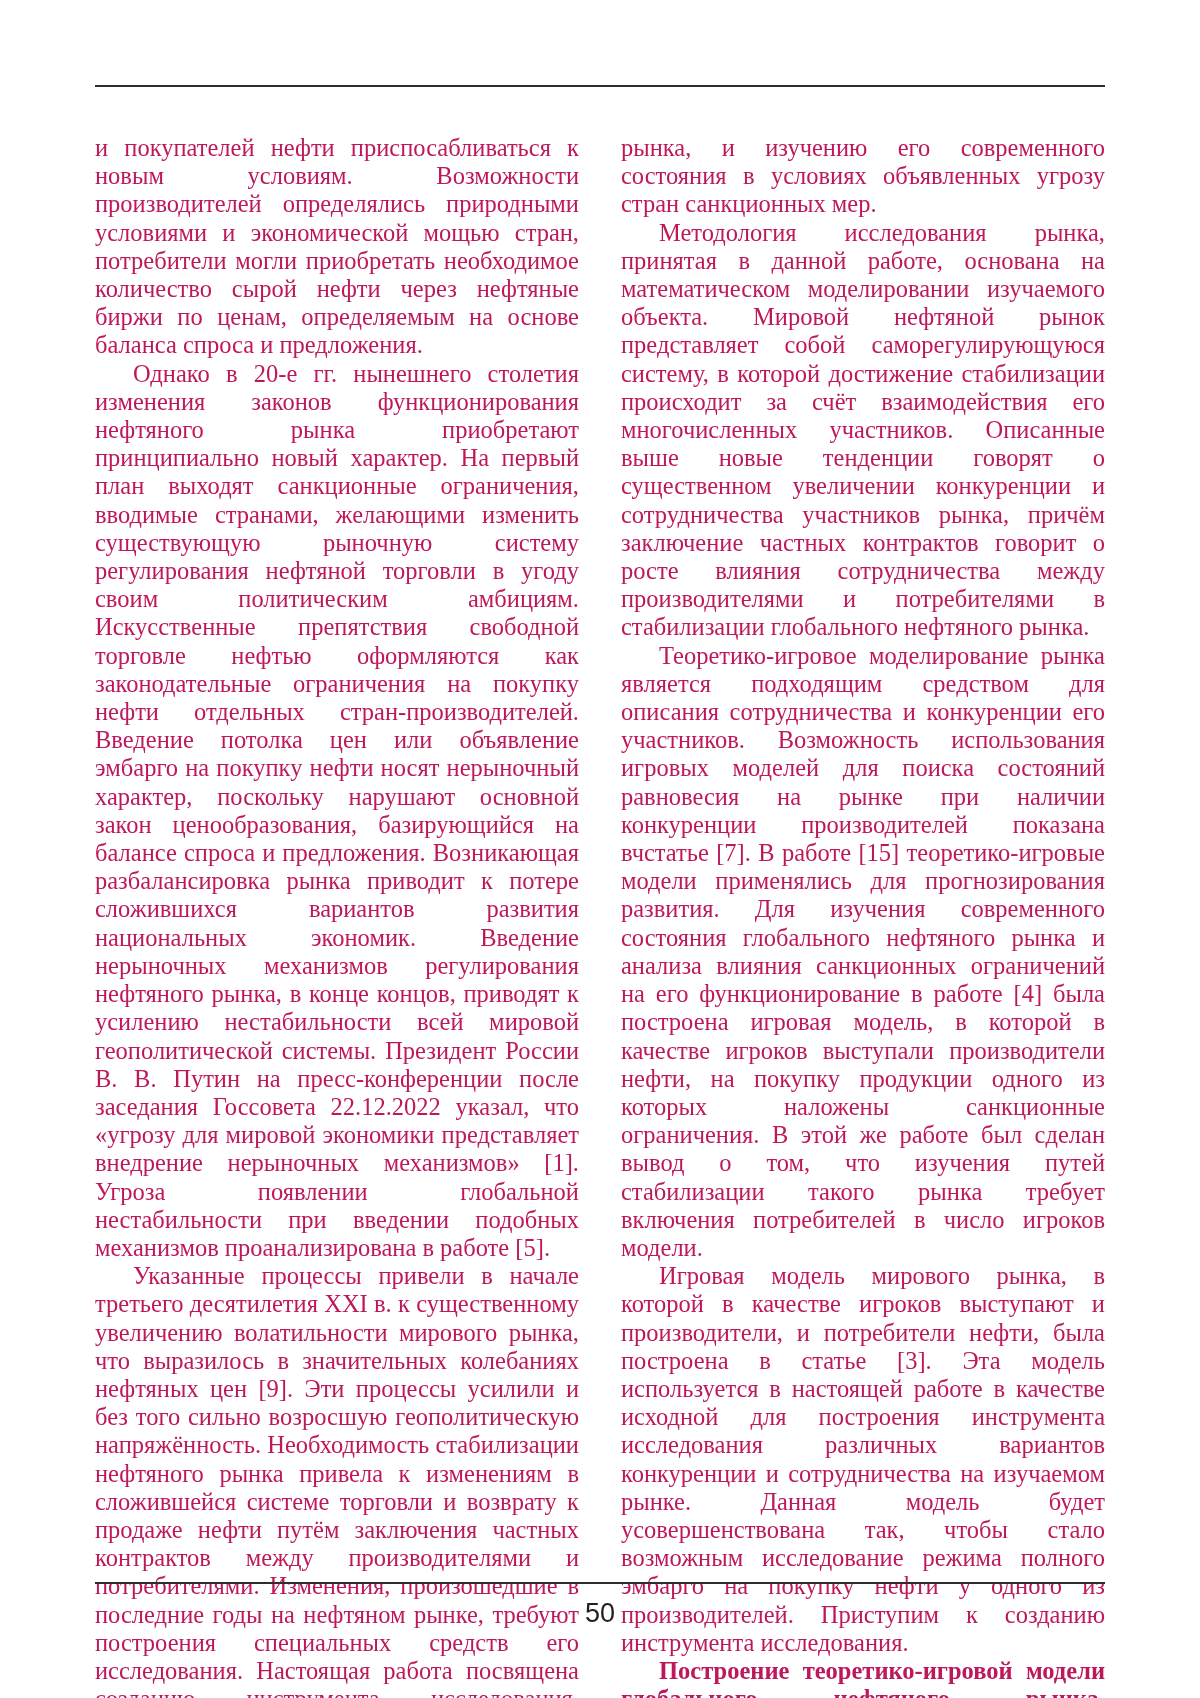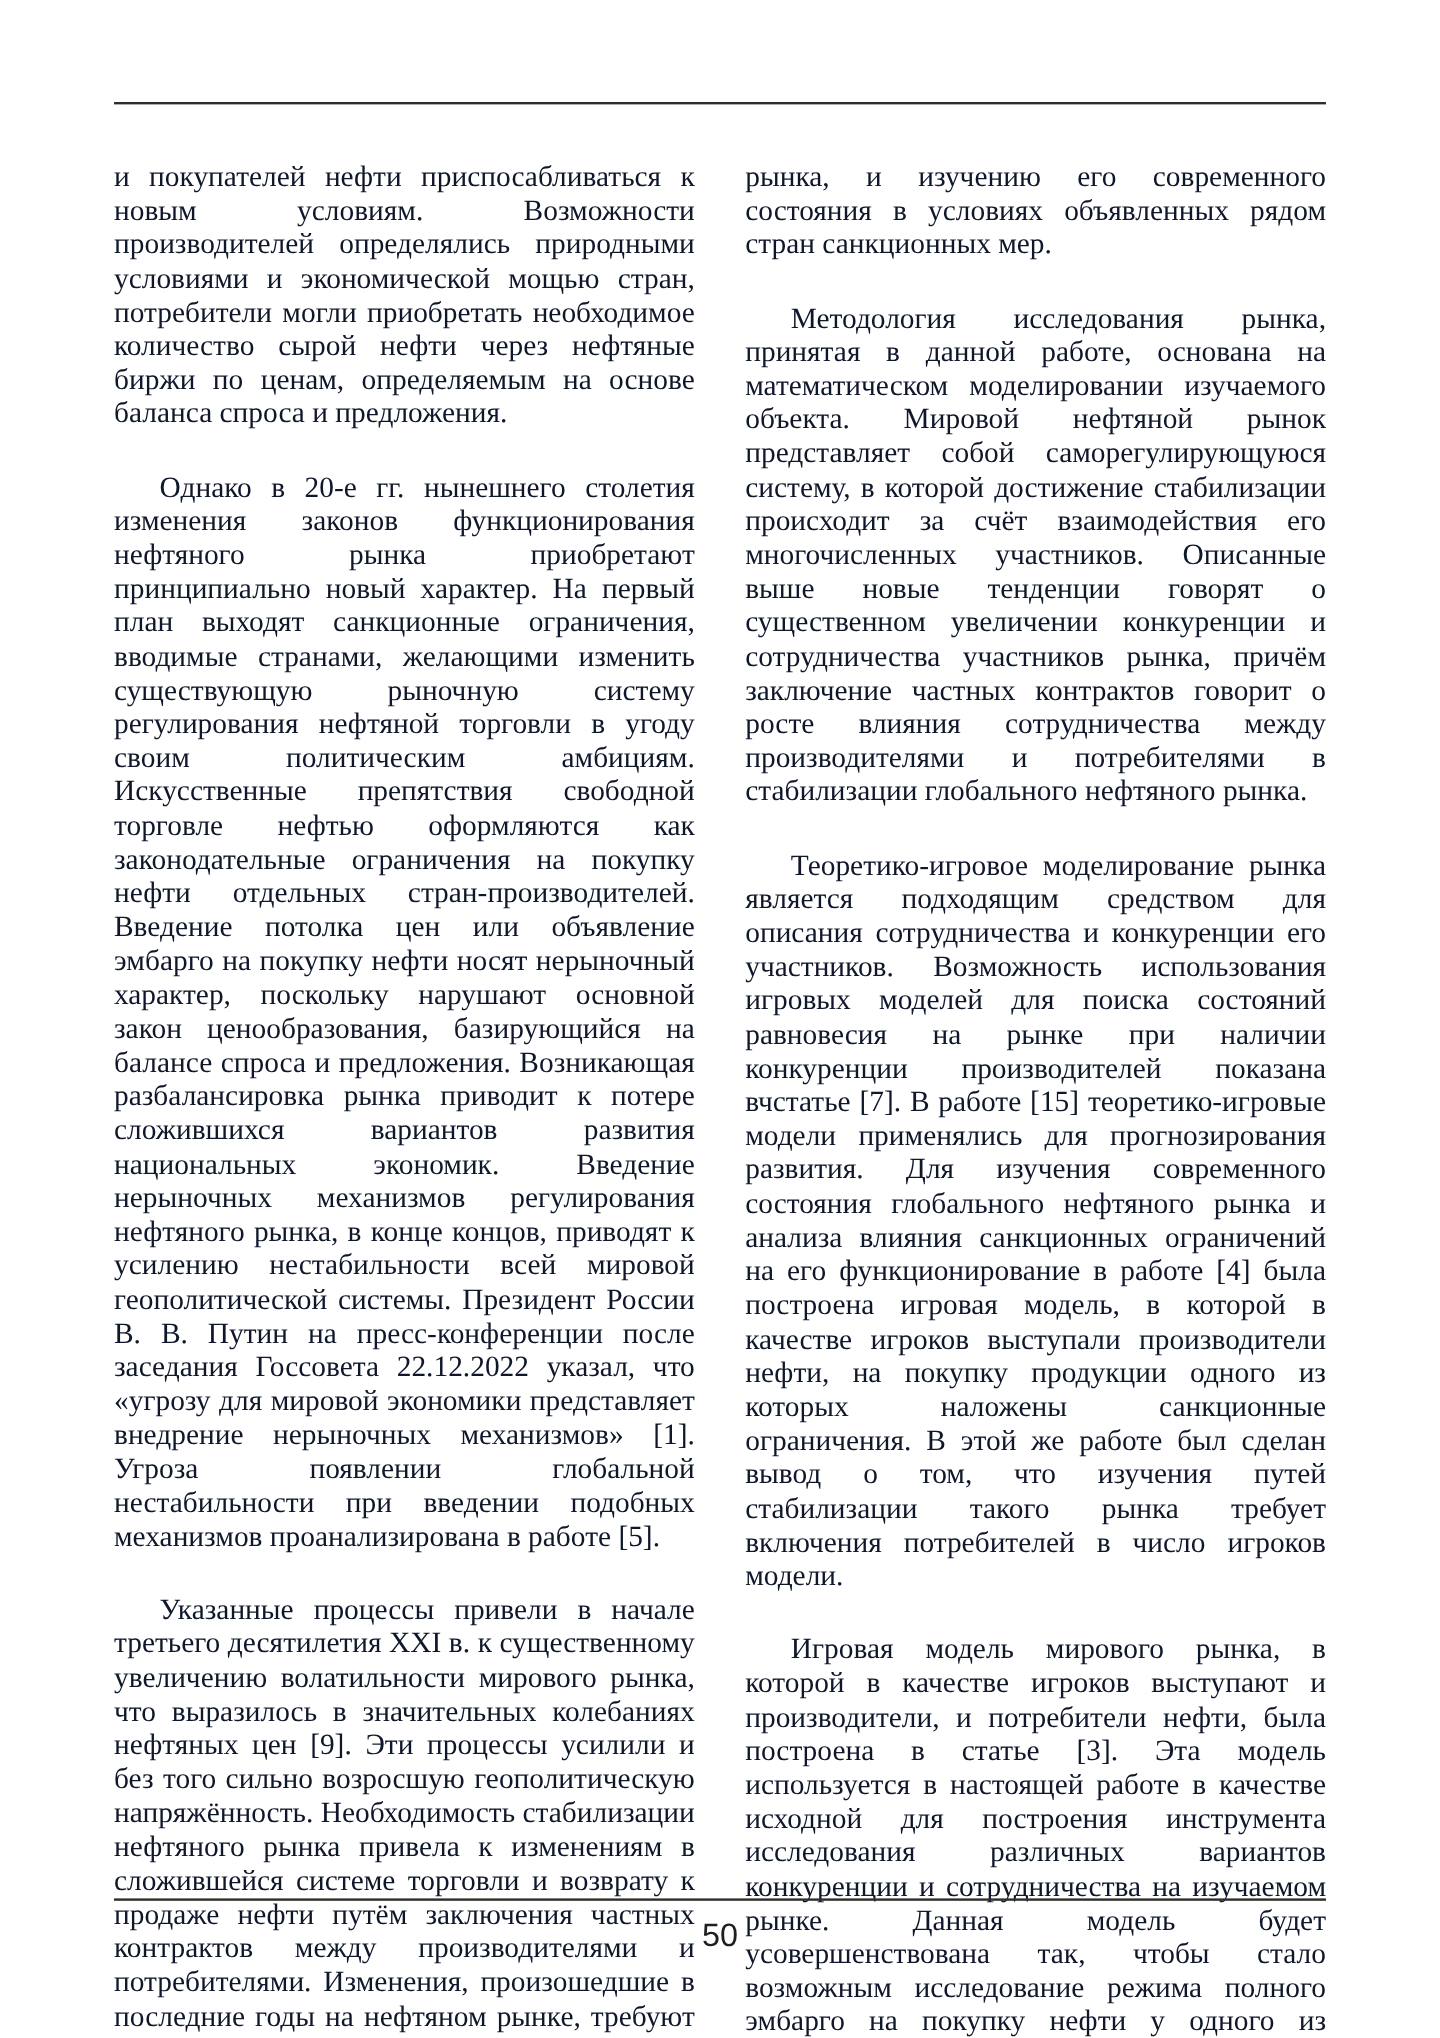--- a/index.html
+++ b/index.html
@@ -46,23 +46,23 @@
     width: 484px;
     flex: 0 0 484px;
   }
   .para {
     margin: 0;
     font-size: 24.5px;
     line-height: 28.2px;
     text-align: justify;
     hyphens: auto;
     -webkit-hyphens: auto;
-    color: #0f172a;
+    color: #be185d;
   }
-  .para.indent { text-indent: 38px; margin-top: 33px; }
+  .para.indent { text-indent: 38px; }
   .para.fill-last { text-align-last: justify; }
   .lead-bold { font-weight: bold; }
   .page-footer {
     position: absolute;
     left: 95px;
     right: 95px;
     top: 1582px;
   }
   .footer-rule {
     border: 0;
@@ -87,21 +87,21 @@
   <hr class="header-rule">
 </header>
 
 <main class="article-body">
   <div class="col">
     <p class="para">и покупателей нефти приспосабливаться к новым условиям. Возможности производителей определялись природными условиями и экономической мощью стран, потребители могли приобретать необходимое количество сырой нефти через нефтяные биржи по ценам, определяемым на основе баланса спроса и предложения.</p>
     <p class="para indent">Однако в 20-е гг. нынешнего столетия изменения законов функционирования нефтяного рынка приобретают принципиально новый характер. На первый план выходят санкционные ограничения, вводимые странами, желающими изменить существующую рыночную систему регулирования нефтяной торговли в угоду своим политическим амбициям. Искусственные препятствия свободной торговле нефтью оформляются как законодательные ограничения на покупку нефти отдельных стран-производителей. Введение потолка цен или объявление эмбарго на покупку нефти носят нерыночный характер, поскольку нарушают основной закон ценообразования, базирующийся на балансе спроса и предложения. Возникающая разбалансировка рынка приводит к потере сложившихся вариантов развития национальных экономик. Введение нерыночных механизмов регулирования нефтяного рынка, в конце концов, приводят к усилению нестабильности всей мировой геополитической системы. Президент России В. В. Путин на пресс-конференции после заседания Госсовета 22.12.2022 указал, что «угрозу для мировой экономики представляет внедрение нерыночных механизмов» [1]. Угроза появлении глобальной нестабильности при введении подобных механизмов проанализирована в работе [5].</p>
     <p class="para indent fill-last">Указанные процессы привели в начале третьего десятилетия XXI в. к существенному увеличению волатильности мирового рынка, что выразилось в значительных колебаниях нефтяных цен [9]. Эти процессы усилили и без того сильно возросшую геополитическую напряжённость. Необходимость стабилизации нефтяного рынка привела к изменениям в сложившейся системе торговли и возврату к продаже нефти путём заключения частных контрактов между производителями и потребителями. Изменения, произошедшие в последние годы на нефтяном рынке, требуют построения специальных средств его исследования. Настоящая работа посвящена созданию инструмента исследования, приспособленного к новым условиям работы нефтяного</p>
   </div>
   <div class="col">
-    <p class="para">рынка, и изучению его современного состояния в условиях объявленных рядом стран санкционных мер.</p>
+    <p class="para">рынка, и изучению его современного состояния в условиях объявленных угрозу стран санкционных мер.</p>
     <p class="para indent">Методология исследования рынка, принятая в данной работе, основана на математическом моделировании изучаемого объекта. Мировой нефтяной рынок представляет собой саморегулирующуюся систему, в которой достижение стабилизации происходит за счёт взаимодействия его многочисленных участников. Описанные выше новые тенденции говорят о существенном увеличении конкуренции и сотрудничества участников рынка, причём заключение частных контрактов говорит о росте влияния сотрудничества между производителями и потребителями в стабилизации глобального нефтяного рынка.</p>
     <p class="para indent">Теоретико-игровое моделирование рынка является подходящим средством для описания сотрудничества и конкуренции его участников. Возможность использования игровых моделей для поиска состояний равновесия на рынке при наличии конкуренции производителей показана вчстатье [7]. В работе [15] теоретико-игровые модели применялись для прогнозирования развития. Для изучения современного состояния глобального нефтяного рынка и анализа влияния санкционных ограничений на его функционирование в работе [4] была построена игровая модель, в которой в качестве игроков выступали производители нефти, на покупку продукции одного из которых наложены санкционные ограничения. В этой же работе был сделан вывод о том, что изучения путей стабилизации такого рынка требует включения потребителей в число игроков модели.</p>
     <p class="para indent">Игровая модель мирового рынка, в которой в качестве игроков выступают и производители, и потребители нефти, была построена в статье [3]. Эта модель используется в настоящей работе в качестве исходной для построения инструмента исследования различных вариантов конкуренции и сотрудничества на изучаемом рынке. Данная модель будет усовершенствована так, чтобы стало возможным исследование режима полного эмбарго на покупку нефти у одного из производителей. Приступим к созданию инструмента исследования.</p>
     <p class="para indent fill-last"><span class="lead-bold">Построение теоретико-игровой модели глобального нефтяного рынка.</span></p>
   </div>
 </main>
 
 <footer class="page-footer">
   <hr class="footer-rule">
   <div class="footer-row">

